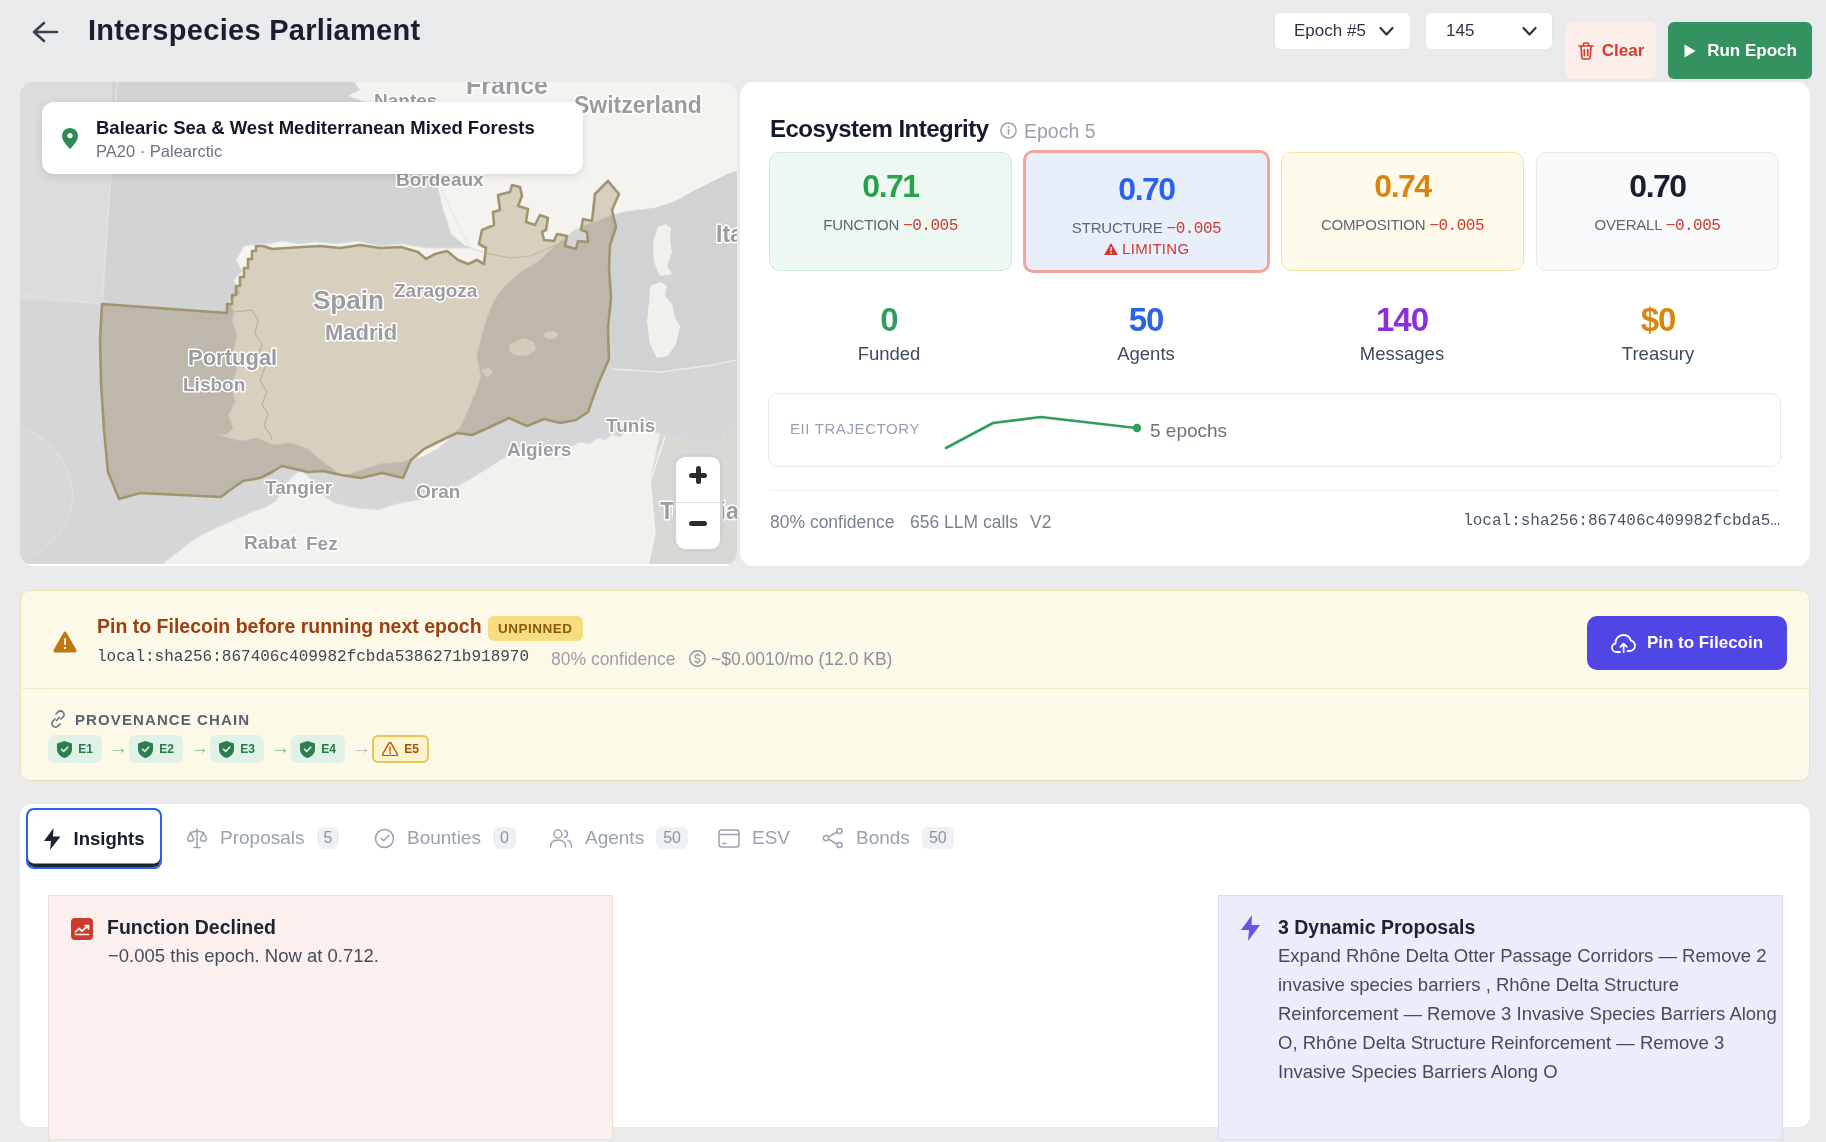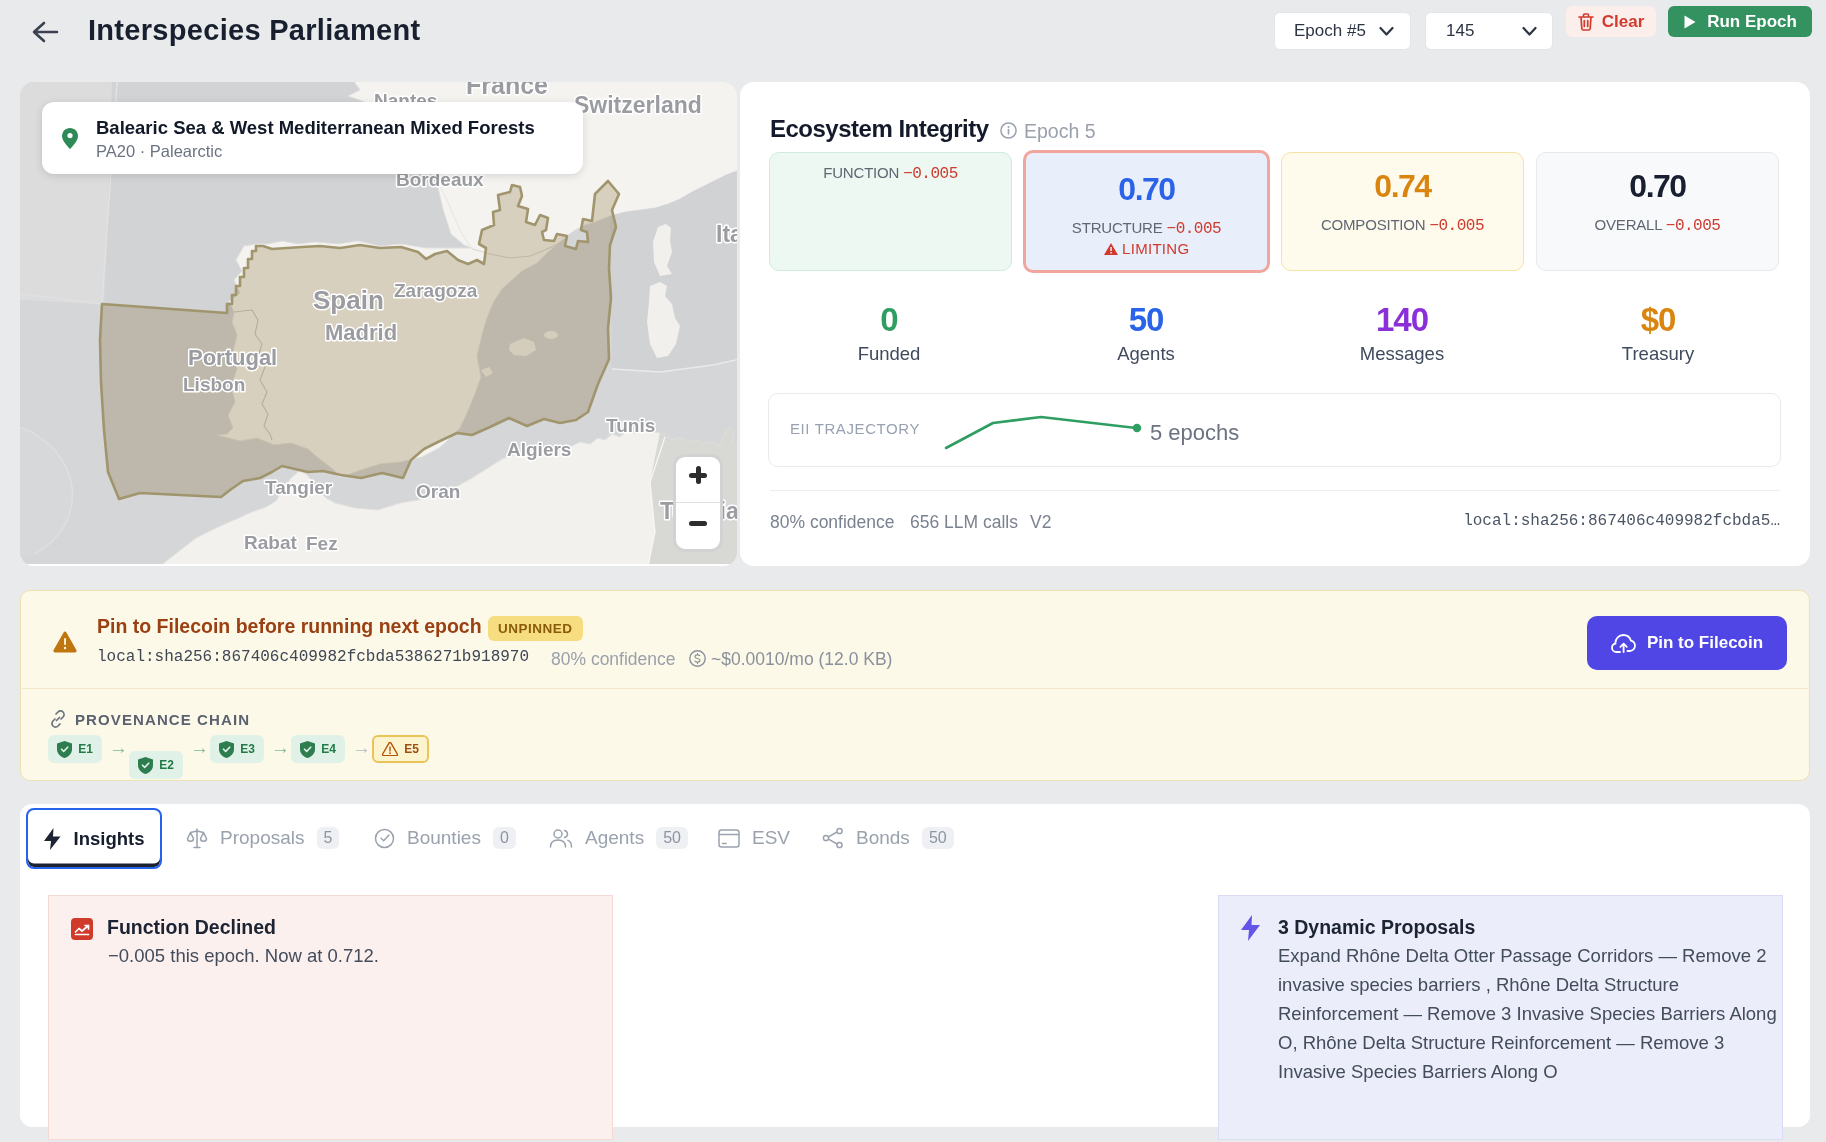--- a/index.html
+++ b/index.html
@@ -5,21 +5,21 @@
 * { margin:0; padding:0; box-sizing:border-box; }
 html,body { width:1826px; height:1142px; overflow:hidden; }
 body { background:#e9eaeb; font-family:"Liberation Sans", sans-serif; position:relative; }
 .abs { position:absolute; }
 .mono { font-family:"Liberation Mono", monospace; }
 
 
 #title { left:88px; top:14px; font-size:29px; font-weight:700; color:#18202f; letter-spacing:0.3px; }
 .sel { background:#fff; border:1px solid #e4e5e7; border-radius:6px; height:38px; top:12px;
   display:flex; align-items:center; font-size:17px; color:#2c3443; }
-.btn { border-radius:6px; height:31px; top:6px; display:flex; align-items:center; justify-content:center; font-size:17px; font-weight:700; }
+.btn { border-radius:6px; height:57px; top:22px; display:flex; align-items:center; justify-content:center; font-size:17px; font-weight:700; }
 
 
 .panel { background:#fff; border-radius:14px; }
 
 
 .mcard { position:absolute; top:70px; width:243px; height:119px; border-radius:10px; text-align:center; }
 .mnum { font-size:32px; font-weight:700; margin-top:15px; letter-spacing:-1.5px; }
 .mlab { font-size:15px; color:#5f6772; margin-top:11px; letter-spacing:-0.2px; }
 .mdelta { color:#cf3a2d; font-family:"Liberation Mono", monospace; font-size:16px; letter-spacing:-0.5px; }
 
@@ -155,20 +155,21 @@
 <div class="abs panel" style="left:740px; top:82px; width:1070px; height:484px;">
   <div class="abs" style="left:30px; top:33px; font-size:24px; font-weight:700; letter-spacing:-0.5px; color:#141a2b;">Ecosystem Integrity</div>
   <svg class="abs" style="left:260px; top:40px;" width="17" height="17" viewBox="0 0 17 17">
     <circle cx="8.5" cy="8.5" r="7.6" stroke="#9ca3af" stroke-width="1.5" fill="none"></circle>
     <path d="M8.5 7.5 V12" stroke="#9ca3af" stroke-width="1.6" stroke-linecap="round"></path>
       <circle cx="8.5" cy="5" r="1" fill="#9ca3af"></circle>
   </svg>
   <div class="abs" style="left:284px; top:38px; font-size:19.5px; color:#9aa1ac;">Epoch 5</div>
 
   <div class="mcard" style="left:29px; background:#ecf8f1; border:1px solid #cdecd9;">
+    <div class="mnum" style="color:#27a14c;">0.71</div>
     <div class="mlab">FUNCTION <span class="mdelta">−0.005</span></div>
   </div>
   <div class="mcard" style="left:283px; background:#e9eefb; border:3px solid #f1a59d; top:68px; height:123px; width:247px;">
     <div class="mnum" style="color:#2b63e8; margin-top:18px;">0.70</div>
     <div class="mlab">STRUCTURE <span class="mdelta">−0.005</span></div>
     <div style="margin-top:2px; font-size:15px; color:#cf3a2d; letter-spacing:0.3px;">
       <svg width="14" height="12" viewBox="0 0 14 12" style="vertical-align:-1px;">
           <path d="M7 0 L14 12 H0 Z" fill="#cf3a2d"></path>
           <rect x="6.3" y="4" width="1.5" height="4" fill="#e9eefb"></rect>
           <rect x="6.3" y="9" width="1.5" height="1.5" fill="#e9eefb"></rect>
@@ -200,21 +201,21 @@
       <div class="statnum" style="color:#d9850f;">$0</div>
       <div class="statlab">Treasury</div>
     </div>
 
   <div class="abs" style="left:28px; top:311px; width:1013px; height:74px; border:1px solid #e8eaec; border-radius:10px;padding-left:8px;">
     <div style="position:absolute; left:21px; top:26px; font-size:15px; color:#98a1b0; letter-spacing:0.6px;">EII TRAJECTORY</div>
     <svg style="position:absolute; left:169px; top:20px;" width="250" height="44" viewBox="0 0 250 44">
       <polyline points="8,34 55,9 103,3 198,14" stroke="#2f9e62" stroke-width="2.6" fill="none" stroke-linecap="round" stroke-linejoin="round"></polyline>
       <circle cx="199" cy="14" r="4.2" fill="#2f9e62"></circle>
     </svg>
-    <div style="position:absolute; left:381px; top:26px; font-size:22px; color:#6b7280;">5 epochs</div>
+    <div style="position:absolute; left:381px; top:26px; font-size:19px; color:#6b7280;">5 epochs</div>
   </div>
 
   <div class="abs" style="left:30px; top:408px; width:1010px; border-top:1px solid #eceef0;"></div>
   <div class="abs" style="left:30px; top:430px; font-size:17.5px; color:#7a828f;">80% confidence</div>
   <div class="abs" style="left:170px; top:430px; font-size:17.5px; color:#7a828f;">656 LLM calls</div>
   <div class="abs" style="left:290px; top:430px; font-size:17.5px; color:#7a828f;">V2</div>
   <div class="abs mono" style="right:30px; top:430px; font-size:16px; color:#4b5563;">local:sha256:867406c409982fcbda5…</div>
 </div>
 
 <div class="abs" style="left:20px; top:590px; width:1790px; height:191px; background:#fdf9e9; border:1px solid #ede1b4; border-radius:10px;">
@@ -243,21 +244,21 @@
       <path d="M7.5 10.5 L10.5 7.5 M6 9 L4 11 C2.6 12.4 2.6 14.6 4 16 C5.4 17.4 7.6 17.4 9 16 L11 14 M12 9 L14 7 C15.4 5.6 15.4 3.4 14 2 C12.6 0.6 10.4 0.6 9 2 L7 4" stroke="#6b7380" stroke-width="1.7" fill="none" stroke-linecap="round"></path>
     </svg>
   <div class="abs" style="left:54px; top:120px; font-size:15px; font-weight:700; color:#5a6170; letter-spacing:1.1px;">PROVENANCE CHAIN</div>
 </div>
 
 <div class="chip chip-g" style="left:48px; width:54px;"><svg width="15" height="17" viewBox="0 0 15 17">
       <path d="M7.5 0 L15 2.5 V8 C15 12.5 11.8 15.8 7.5 17 C3.2 15.8 0 12.5 0 8 V2.5 Z" fill="#2e7d4f"></path>
       <path d="M4.5 8.2 L6.7 10.4 L10.7 6.2" stroke="#e0f2e8" stroke-width="1.6" fill="none" stroke-linecap="round" stroke-linejoin="round"></path>
     </svg>E1</div>
 <div class="arrow" style="left:109px;">→</div>
-<div class="chip chip-g" style="left:129px; width:54px;margin-top:16px;"><svg width="15" height="17" viewBox="0 0 15 17">
+<div class="chip chip-g" style="left:129px; width:54px;"><svg width="15" height="17" viewBox="0 0 15 17">
       <path d="M7.5 0 L15 2.5 V8 C15 12.5 11.8 15.8 7.5 17 C3.2 15.8 0 12.5 0 8 V2.5 Z" fill="#2e7d4f"></path>
       <path d="M4.5 8.2 L6.7 10.4 L10.7 6.2" stroke="#e0f2e8" stroke-width="1.6" fill="none" stroke-linecap="round" stroke-linejoin="round"></path>
     </svg>E2</div>
 <div class="arrow" style="left:190px;">→</div>
 <div class="chip chip-g" style="left:210px; width:54px;"><svg width="15" height="17" viewBox="0 0 15 17">
       <path d="M7.5 0 L15 2.5 V8 C15 12.5 11.8 15.8 7.5 17 C3.2 15.8 0 12.5 0 8 V2.5 Z" fill="#2e7d4f"></path>
       <path d="M4.5 8.2 L6.7 10.4 L10.7 6.2" stroke="#e0f2e8" stroke-width="1.6" fill="none" stroke-linecap="round" stroke-linejoin="round"></path>
     </svg>E3</div>
 <div class="arrow" style="left:271px;">→</div>
 <div class="chip chip-g" style="left:291px; width:54px;"><svg width="15" height="17" viewBox="0 0 15 17">

